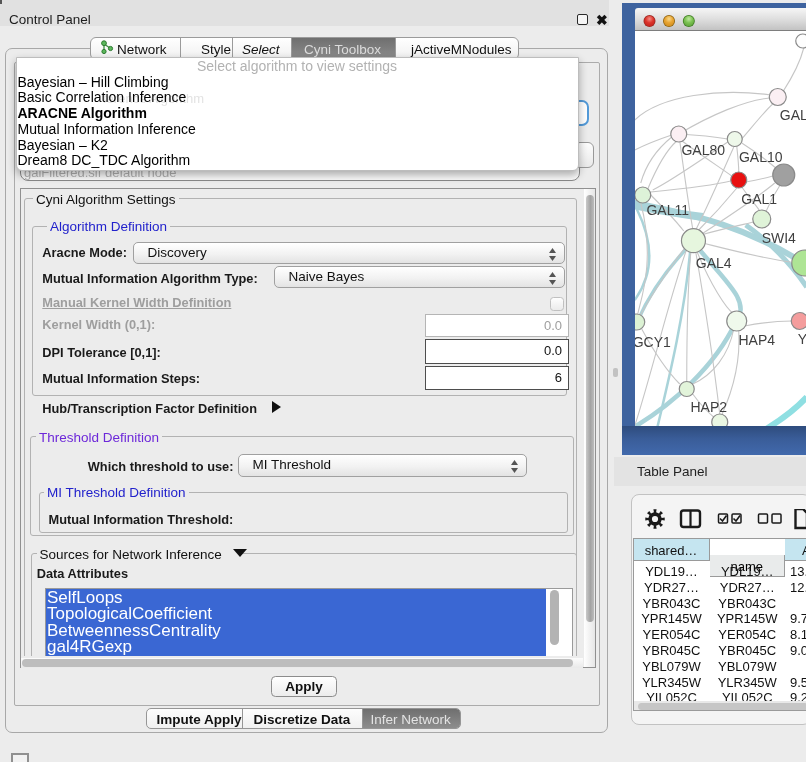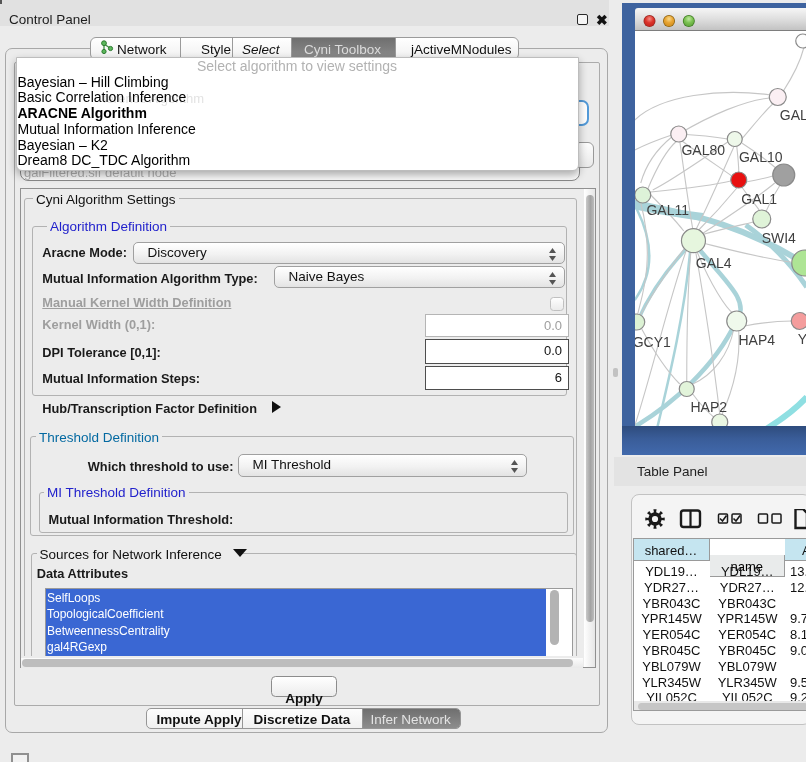--- a/index.html
+++ b/index.html
@@ -83,54 +83,54 @@
   <div class="tfield" style="left:404.5px;top:125.5px;width:144.5px;height:23px;border:1px solid #b5b5b5;color:#9e9e9e;">0.0</div>
   <div class="lbl" style="left:22.3px;top:156.5px;">DPI Tolerance [0,1]:</div>
   <div class="tfield" style="left:404.5px;top:151px;width:144.5px;height:24.5px;">0.0</div>
   <div class="lbl" style="left:22.3px;top:182.5px;">Mutual Information Steps:</div>
   <div class="tfield" style="left:404.5px;top:177.5px;width:144.5px;height:24.5px;">6</div>
 
   <div class="lbl" style="left:22.3px;top:212.5px;">Hub/Transcription Factor Definition</div>
   <div class="abs" style="left:252px;top:213px;width:0;height:0;border-left:9px solid #111;border-top:6.9px solid transparent;border-bottom:6.9px solid transparent;"></div>
 
   <div class="fs" style="left:10px;top:248px;width:544px;height:100px;"></div>
-  <div class="legend" style="left:16px;top:241.5px;color:#0369a1;">Threshold Definition</div>
+  <div class="legend" style="left:16px;top:241.5px;color:#6d28d9;">Threshold Definition</div>
   <div class="lbl" style="left:60px;top:270.5px;width:153.5px;text-align:right;">Which threshold to use:</div>
   <div class="combo" style="left:218px;top:266px;width:289px;height:23px;padding-left:12px;">
         <span class="ct">MI Threshold</span>
         <svg width="9" height="15" viewBox="0 0 9 15">
           <path d="M4.5 1 L8 6 L1 6 Z" fill="#555"></path>
           <path d="M4.5 14 L8 9 L1 9 Z" fill="#555"></path>
         </svg>
       </div>
 
   <div class="fs" style="left:18.5px;top:303.5px;width:529.5px;height:41.5px;"></div>
   <div class="legend" style="left:24px;top:297px;color:#2222cc;">MI Threshold Definition</div>
   <div class="lbl" style="left:28.5px;top:324px;">Mutual Information Threshold:</div>
 
   <div class="fs" style="left:10.5px;top:365px;width:546px;height:120px;"></div>
   <div class="legend" style="left:16.5px;top:358.5px;color:#111;">Sources for Network Inference&nbsp;&nbsp;&nbsp;&nbsp;</div>
   <div class="abs" style="left:213px;top:361px;width:0;height:0;border-top:8px solid #111;border-left:7px solid transparent;border-right:7px solid transparent;"></div>
   <div class="lbl" style="left:16.75px;top:378px;">Data Attributes</div>
 
   <div class="abs" style="left:24.5px;top:399.5px;width:528.5px;height:80px;border:1px solid #9a9a9a;background:#fff;overflow:hidden;">
     <div class="abs" style="left:0;top:0;width:500.5px;height:79px;background:#3a67d3;"></div>
-    <div class="abs" style="left:1.5px;top:1px;font-size:12px;color:#fff;line-height:16.6px;">SelfLoops<br>TopologicalCoefficient<br>BetweennessCentrality<br>gal4RGexp</div>
+    <div class="abs" style="left:1.5px;top:1px;font-size:17px;color:#fff;line-height:16.6px;">SelfLoops<br>TopologicalCoefficient<br>BetweennessCentrality<br>gal4RGexp</div>
     <div class="abs" style="left:504px;top:1px;width:9px;height:55px;border-radius:4.5px;background:#b3b3b3;"></div>
   </div>
 </div>
 </div>
 
 <div class="abs" style="left:584px;top:189px;width:11px;height:478px;background:linear-gradient(90deg,#ffffff,#e6e6e6);"></div>
 <div class="abs" style="left:585.5px;top:194.5px;width:8.5px;height:427px;border-radius:4.2px;background:linear-gradient(90deg,#c9c9c9,#a3a3a3 55%,#bcbcbc);"></div>
 
 <div class="abs" style="left:21px;top:657.5px;width:562px;height:10px;background:linear-gradient(180deg,#fcfcfc,#e9e9e9);"></div>
 <div class="abs" style="left:22px;top:658.5px;width:551px;height:8px;border-radius:4px;background:#bdbdbd;"></div>
 
-<div class="abs" style="left:271px;top:676px;width:66px;height:20.5px;border:1px solid #8c8c8c;border-radius:4.5px;background:linear-gradient(180deg,#ffffff,#ececec);text-align:center;font-size:13.5px;font-weight:bold;color:#111;padding-top:14px;">Apply</div>
+<div class="abs" style="left:271px;top:676px;width:66px;height:20.5px;border:1px solid #8c8c8c;border-radius:4.5px;background:linear-gradient(180deg,#ffffff,#ececec);text-align:center;font-size:13.5px;font-weight:bold;color:#111;padding-top:2px;">Apply</div>
 
 <div class="abs" id="bottabs" style="left:145.5px;top:708px;width:315px;height:20.5px;border:1px solid #969696;border-radius:5px;background:linear-gradient(180deg,#fdfdfd,#f0f0f0);overflow:hidden;">
   <div class="abs" style="left:0;top:0;width:96px;height:21px;border-right:1px solid #969696;"></div>
   <div class="abs" style="left:96px;top:0;width:120px;height:21px;border-right:1px solid #969696;"></div>
   <div class="abs" style="left:216px;top:0;width:99px;height:21px;background:linear-gradient(180deg,#6f6f6f,#909090);"></div>
   <div class="abs" style="left:10px;top:2.5px;font-size:13.5px;font-weight:bold;color:#111;">Impute Apply</div>
   <div class="abs" style="left:107px;top:2.5px;font-size:13.5px;font-weight:bold;color:#111;">Discretize Data</div>
   <div class="abs" style="left:224px;top:2.5px;font-size:13.5px;color:#e3e3e3;">Infer Network</div>
 </div>
 

